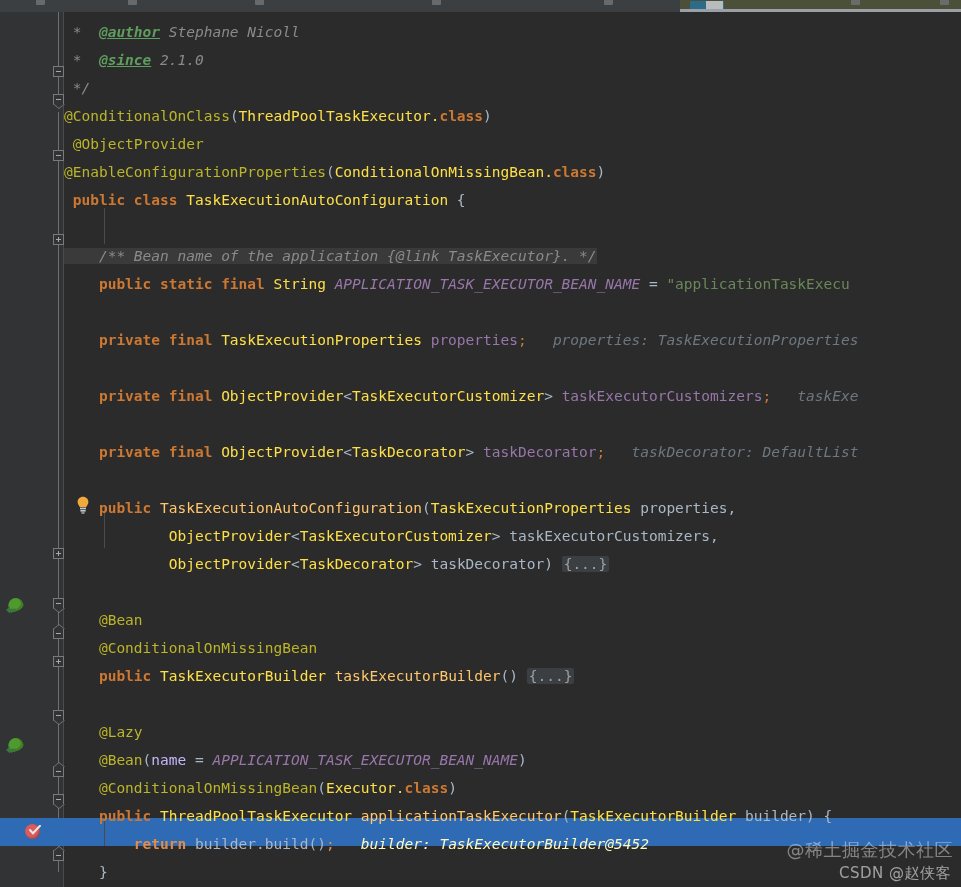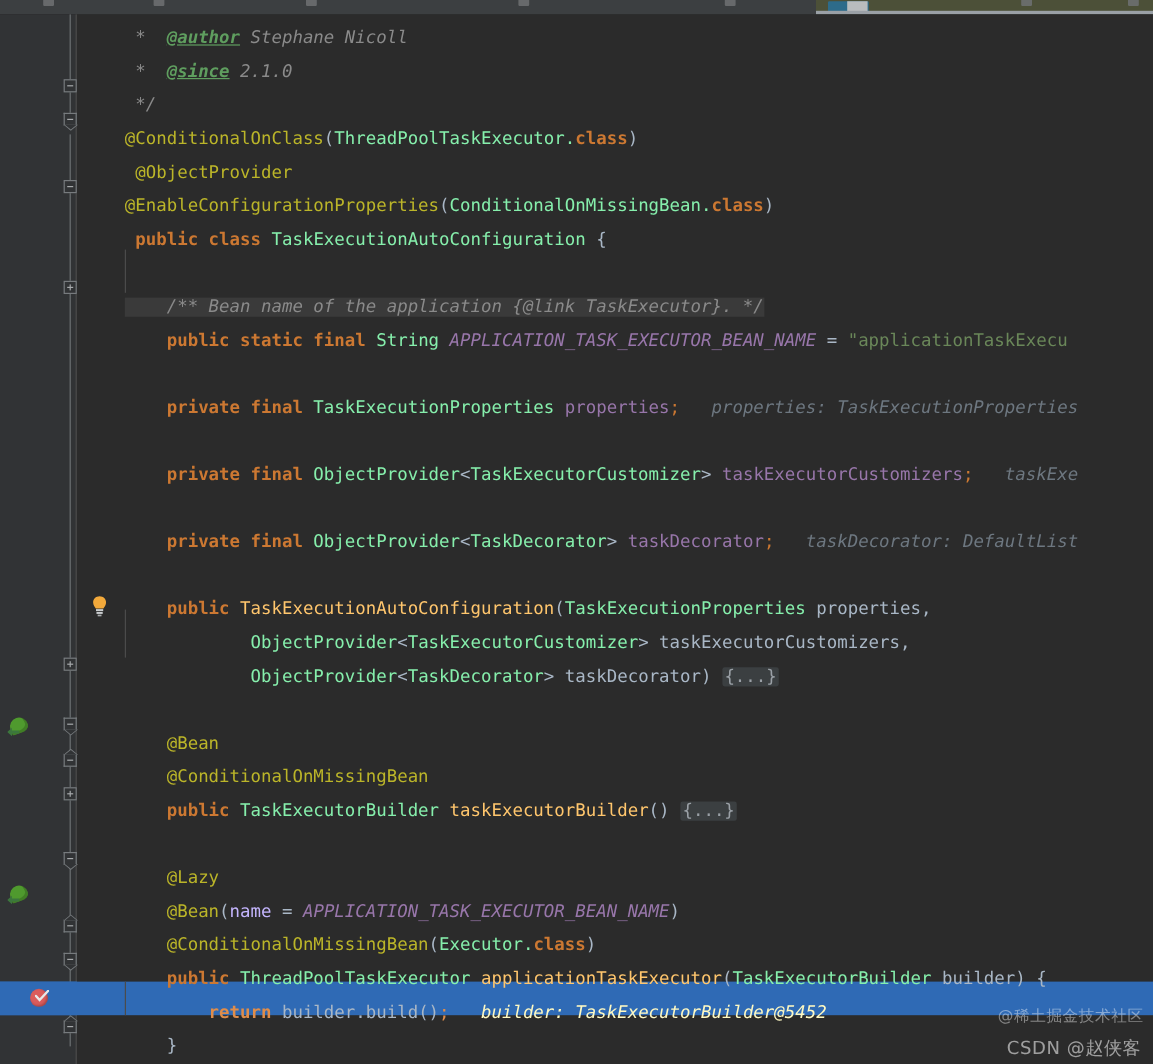--- a/index.html
+++ b/index.html
@@ -57,28 +57,27 @@
     position: absolute; left: 64px; top: 0; right: 0; height: 875px;
     overflow: hidden;
   }
 
   
   .line {
     position: absolute; left: 0; height: 28px; line-height: 28px;
     white-space: pre; font-size: 14.5px;
     font-family: "DejaVu Sans Mono", "Liberation Mono", monospace;
     color: #a9b7c6;
-    margin-left: 40px;
   }
   .line .ind { color: transparent; }
 
   
   .kw   { color: #cc7832; font-weight: bold; }
   .ann  { color: #bbb529; }
-  .typ  { color: #86efac; }
+  .typ  { color: #fde047; }
   .mth  { color: #ffc66d; }
   .fld  { color: #9876aa; }
   .const{ color: #9876aa; font-style: italic; }
   .str  { color: #6a8759; }
   .jdoc { color: #8a8a8a; font-style: italic; }
   .jtag { color: #5f9e5f; font-weight: bold; font-style: italic; text-decoration: underline; }
   .jval { color: #8a8a8a; font-style: italic; }
   .punc { color: #a9b7c6; }
   .semi { color: #cc7832; }
   .hint { color: #6d7780; font-style: italic; }
@@ -199,21 +198,21 @@
 
   
   .bulb-icon { position: absolute; left: 76px; width: 14px; height: 18px; }
 
   
   .wm {
     position: absolute; white-space: nowrap; pointer-events: none;
     font-family: "DejaVu Sans", "Liberation Sans", sans-serif;
     color: rgba(255,255,255,.42);
   }
-  .wm-1 { right: 8px; top: 838px; font-size: 13px; letter-spacing: .5px; }
+  .wm-1 { right: 8px; top: 838px; font-size: 18px; letter-spacing: .5px; }
   .wm-2 { right: 10px; top: 864px; font-size: 15px; letter-spacing: .5px; color: rgba(255,255,255,.55); }
 </style>
 </head>
 <body>
 
 <div id="root">
 
   <div class="toolbar-sliver">
     <div class="tb-icon" style="left:36px"></div>
     <div class="tb-icon" style="left:128px"></div>

